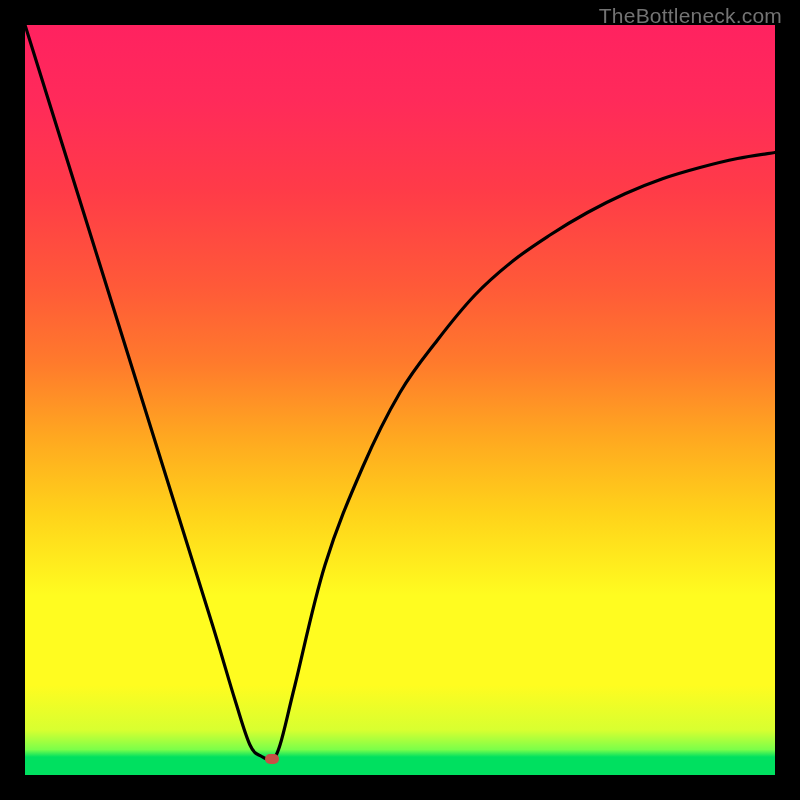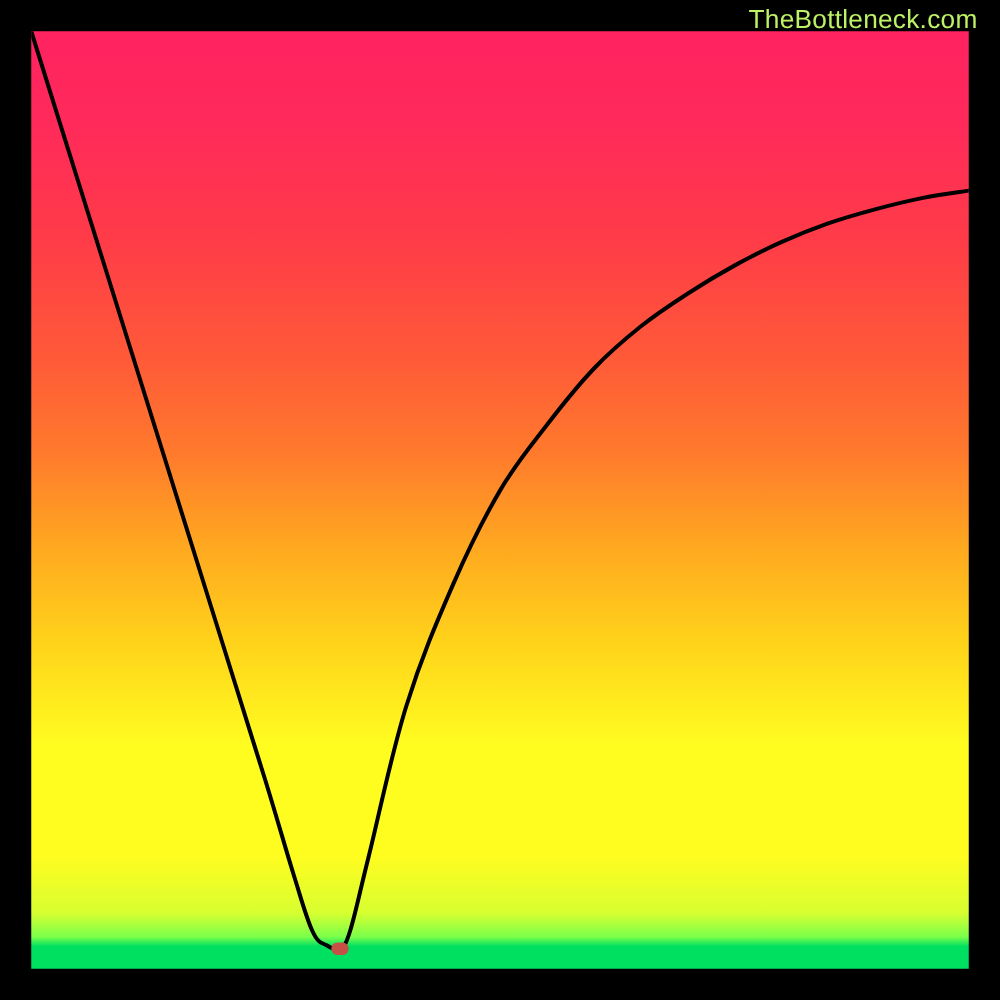--- a/index.html
+++ b/index.html
@@ -14,21 +14,21 @@
   .frame {
     position: relative;
     width: 800px;
     height: 800px;
     background: #000;
   }
   .watermark {
     position: absolute;
     top: 4px;
     right: 18px;
-    color: #bef264;
+    color: #737373;
     font-size: 21px;
     font-weight: 500;
     letter-spacing: 0.2px;
     z-index: 10;
   }
   .plot-outer {
     position: absolute;
     left: 25px;
     top: 25px;
     width: 750px;

